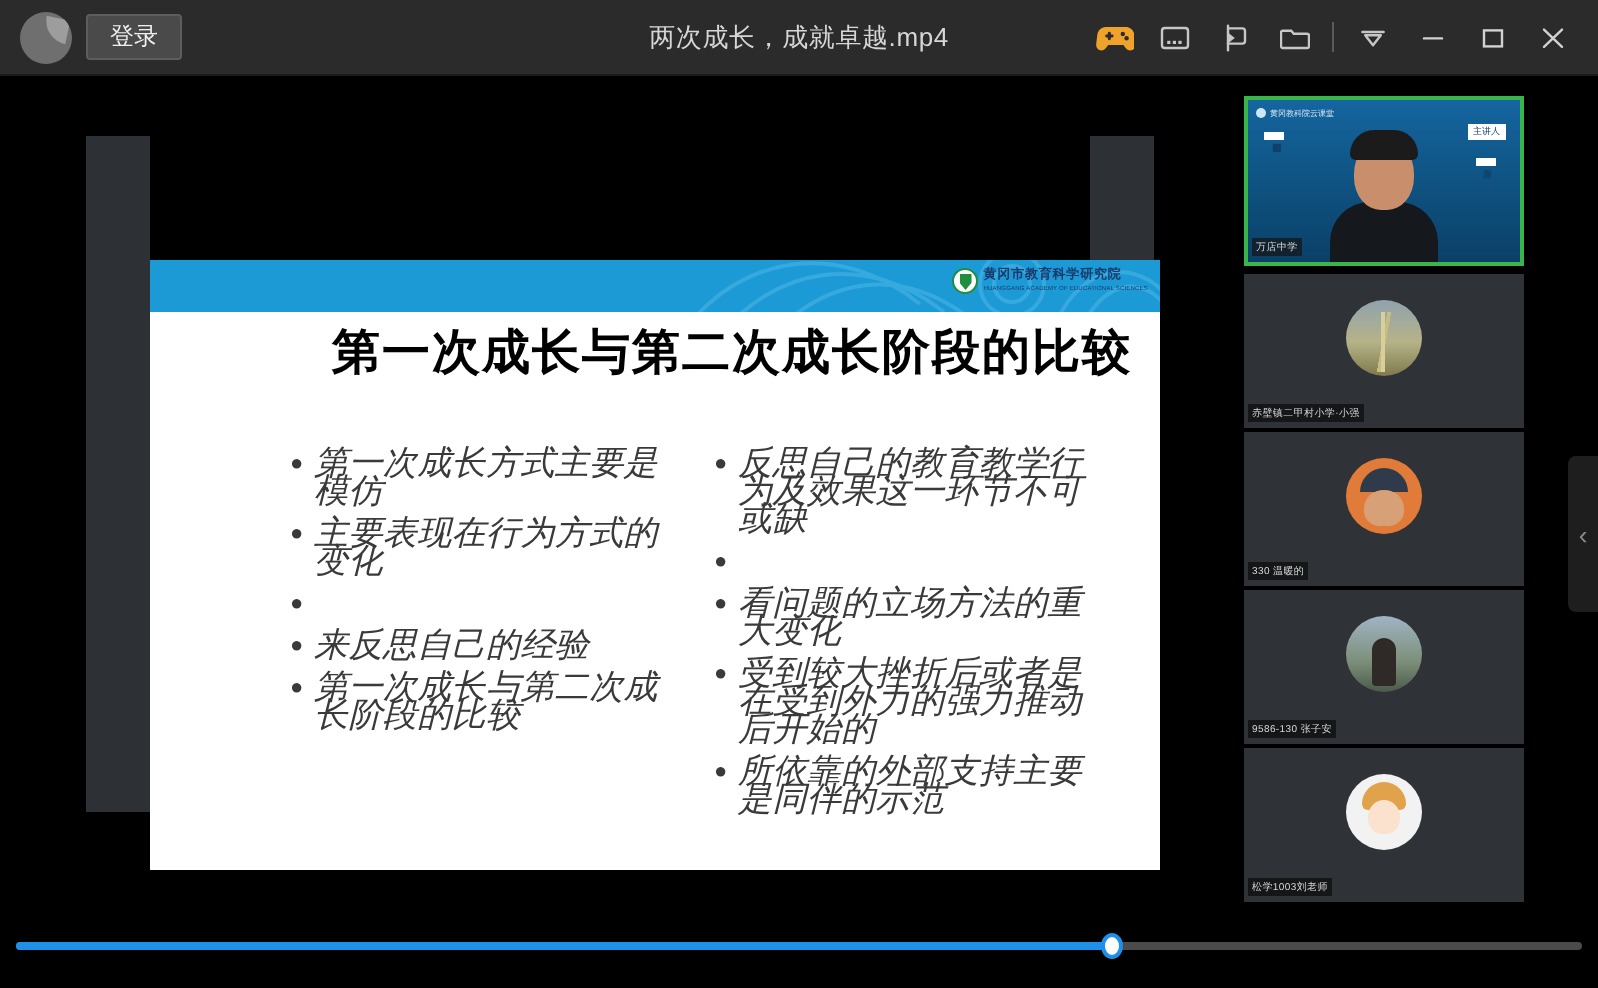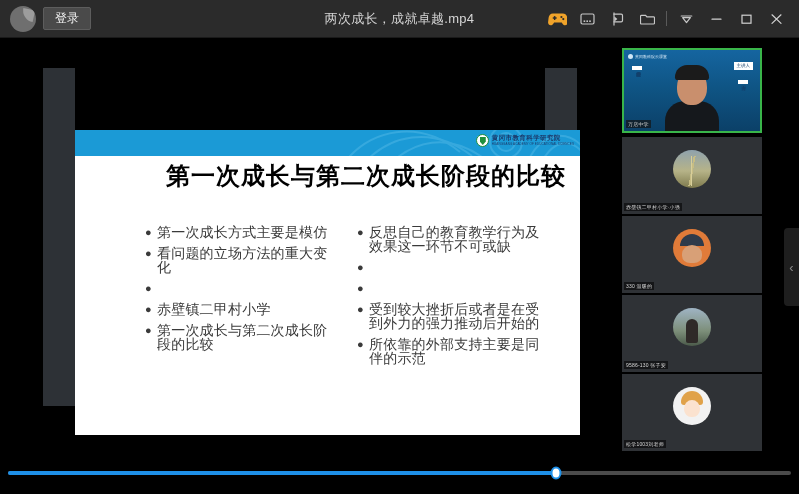--- a/index.html
+++ b/index.html
@@ -188,23 +188,24 @@
   }
   .bullet-dot {
     flex: none;
     width: 12px;
     color: #3a3a3a;
     font-size: 11px;
     line-height: 14px;
     text-align: left;
   }
   .bullet-text {
-    font-size: 14px;
+    font-size: 17px;
     color: #3a3a3a;
     letter-spacing: .2px;
+    font-style: italic;
   }
 
   
   #rail {
     position: absolute;
     left: 610px; top: 38px;
     width: 189px; height: 418px;
     background: #000;
   }
   .tile {
@@ -523,44 +524,45 @@
       <div id="slide-title">第一次成长与第二次成长阶段的比较</div>
 
       <div id="slide-cols">
         <div class="col" id="col-left">
             <div class="bullet-row">
               <span class="bullet-dot">●</span>
               <span class="bullet-text">第一次成长方式主要是模仿</span>
             </div>
             <div class="bullet-row">
               <span class="bullet-dot">●</span>
-              <span class="bullet-text">看问题的立场方法的重大变化</span>
-            </div>
-            <div class="bullet-row">
-              <span class="bullet-dot">●</span>
-            </div>
-            <div class="bullet-row">
-              <span class="bullet-dot">●</span>
-              <span class="bullet-text">赤壁镇二甲村小学</span>
+              <span class="bullet-text">主要表现在行为方式的变化</span>
+            </div>
+            <div class="bullet-row">
+              <span class="bullet-dot">●</span>
+            </div>
+            <div class="bullet-row">
+              <span class="bullet-dot">●</span>
+              <span class="bullet-text">来反思自己的经验</span>
             </div>
             <div class="bullet-row">
               <span class="bullet-dot">●</span>
               <span class="bullet-text">第一次成长与第二次成长阶段的比较</span>
             </div>
           </div>
         <div class="col" id="col-right">
             <div class="bullet-row">
               <span class="bullet-dot">●</span>
               <span class="bullet-text">反思自己的教育教学行为及效果这一环节不可或缺</span>
             </div>
             <div class="bullet-row">
               <span class="bullet-dot">●</span>
             </div>
             <div class="bullet-row">
               <span class="bullet-dot">●</span>
+              <span class="bullet-text">看问题的立场方法的重大变化</span>
             </div>
             <div class="bullet-row">
               <span class="bullet-dot">●</span>
               <span class="bullet-text">受到较大挫折后或者是在受到外力的强力推动后开始的</span>
             </div>
             <div class="bullet-row">
               <span class="bullet-dot">●</span>
               <span class="bullet-text">所依靠的外部支持主要是同伴的示范</span>
             </div>
           </div>

